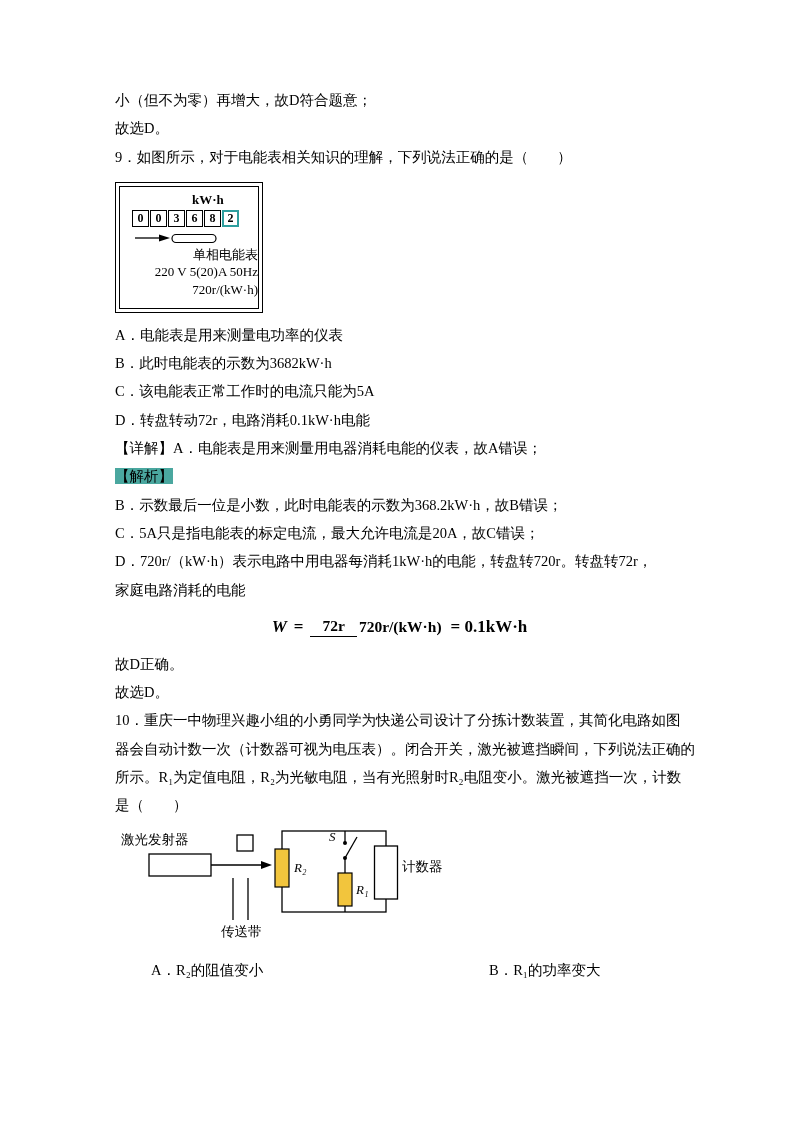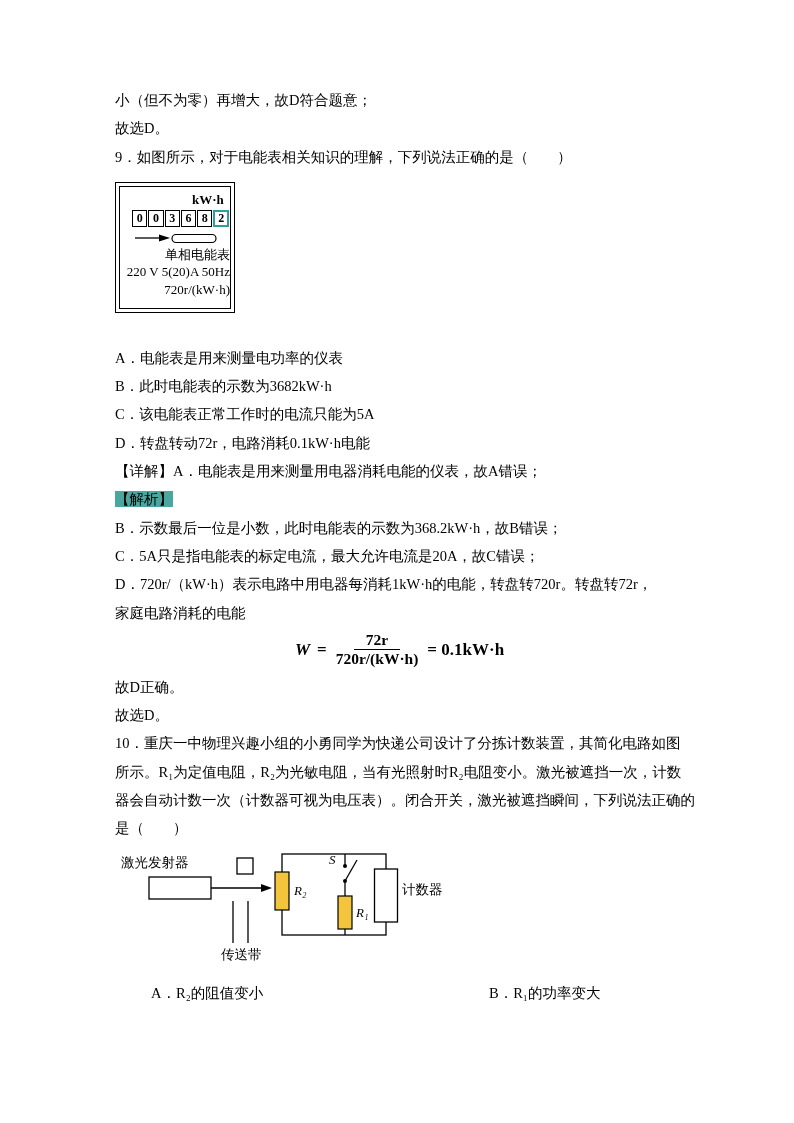--- a/index.html
+++ b/index.html
@@ -10,33 +10,33 @@
   *{box-sizing:border-box;}
   html,body{margin:0;padding:0;}
   body{
     width:794px;height:1123px;background:#ffffff;position:relative;overflow:hidden;
     font-family:"Liberation Serif","DejaVu Sans",serif;color:#000;
   }
   .content{padding:86px 110px 0 115px;font-size:14.5px;}
   .t{margin:0;line-height:28.3px;white-space:nowrap;}
   .hl{background:var(--highlight);}
   
-  .meter{width:120px;height:131px;border:1.6px solid #000;margin:11px 0 31px 0;padding:3px;}
+  .meter{width:148px;height:131px;border:1.6px solid #000;margin:11px 0 8px 0;padding:3px;}
   .meter-inner{border:1px solid #000;height:100%;padding-top:5px;}
   .meter-unit{margin-left:72px;font-weight:bold;font-size:13px;line-height:15px;white-space:nowrap;}
   .meter-digits{display:flex;margin:3px 0 3px 12px;}
   .digit{width:17px;height:17px;border:1px solid #000;margin-right:1px;display:flex;align-items:center;justify-content:center;font-size:12px;font-weight:bold;}
   .digit-hl{border:2px solid var(--digit_hl);}
   .meter-disk{margin-left:13px;height:16px;}
   .meter-line{text-align:right;font-size:13px;line-height:17.5px;white-space:nowrap;}
   
   .formula{display:flex;align-items:center;justify-content:center;gap:7px;
     font-family:"Liberation Serif",serif;font-weight:bold;font-size:17px;margin:0;height:46px;}
   .f-var{font-style:italic;}
-  .frac{display:inline-flex;flex-direction:column;align-items:center;line-height:1.2;font-size:15.5px;}
+  .frac{display:inline-flex;flex-direction:row;align-items:center;line-height:1.2;font-size:15.5px;}
   .fnum{border-bottom:1.6px solid #000;padding:0 12px;}
   .fden{padding:0 2px;}
   
   .circuit-fig{margin-top:4px;height:132px;}
   .cline{stroke:#000;stroke-width:1.3;fill:none;}
   .cbox{fill:#fff;stroke:#000;stroke-width:1.3;}
   .cfill{fill:#000;stroke:none;}
   .cresistor{fill:var(--resistor);stroke:#000;stroke-width:1.2;}
   .ctext{font-family:"Liberation Serif","DejaVu Sans",serif;font-size:13.5px;fill:#000;}
   .citalic{font-family:"Liberation Serif","DejaVu Sans",serif;font-style:italic;font-size:13px;fill:#000;}
@@ -98,22 +98,22 @@
       <span class="fnum">72r</span>
       <span class="fden">720r/(kW·h)</span>
     </span>
     <span class="f-op">= 0.1kW·h</span>
   </div>
 
   <p class="t">故D正确。</p>
   <p class="t">故选D。</p>
 
   <p class="t">10．重庆一中物理兴趣小组的小勇同学为快递公司设计了分拣计数装置，其简化电路如图</p>
+  <p class="t">器会自动计数一次（计数器可视为电压表）。闭合开关，激光被遮挡瞬间，下列说法正确的</p>
   <p class="t">所示。R₁为定值电阻，R₂为光敏电阻，当有光照射时R₂电阻变小。激光被遮挡一次，计数</p>
-  <p class="t">器会自动计数一次（计数器可视为电压表）。闭合开关，激光被遮挡瞬间，下列说法正确的</p>
   <p class="t">是（　　）</p>
 
   <div class="circuit-fig">
     <svg width="360" height="132" viewBox="0 0 360 132">
 
       <text x="6" y="20" class="ctext">激光发射器</text>
       <rect x="34" y="30" width="62" height="22" class="cbox"></rect>
       <line x1="96" y1="41" x2="146" y2="41" class="cline"></line>
       <polygon points="146,37 157,41 146,45" class="cfill"></polygon>
 

